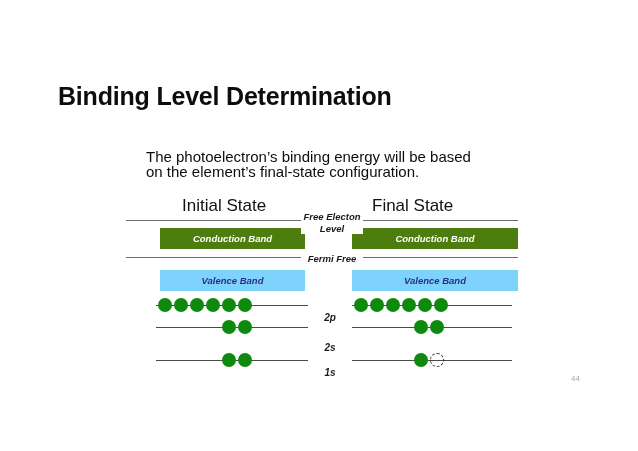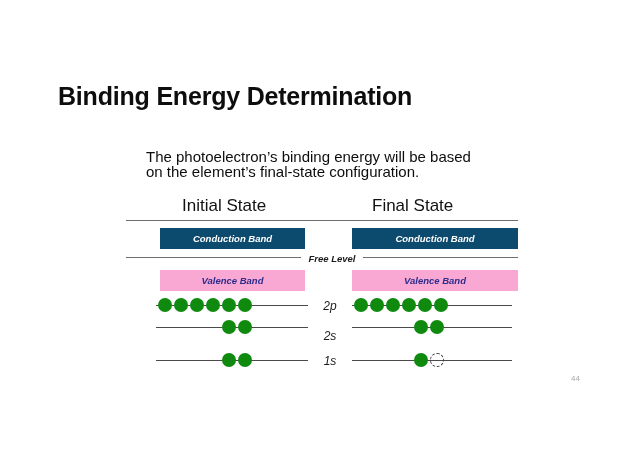--- a/index.html
+++ b/index.html
@@ -93,26 +93,26 @@
     display: flex;
     align-items: center;
     justify-content: center;
     font-size: 9.5px;
     font-style: italic;
     font-weight: bold;
     white-space: nowrap;
   }
   .band.conduction {
     top: 32px;
-    background: #0c4a6e;
+    background: #4d7c0f;
     color: #ffffff;
   }
   .band.valence {
     top: 74px;
-    background: #f9a8d4;
+    background: #7dd3fc;
     color: #2c2c8a;
   }
   .band.left  { left: 34px;  width: 145px; }
   .band.right { left: 226px; width: 166px; }
 
   
   .orbital-row {
     position: absolute;
     height: 18px;
   }
@@ -144,58 +144,60 @@
     background: transparent;
     border: 1.4px dashed #3a3a3a;
   }
 
   
   .orbital-label {
     position: absolute;
     left: 182px;
     width: 44px;
     text-align: center;
-    font-size: 12px;
+    font-size: 10px;
     font-style: italic;
-    font-weight: normal;
+    font-weight: bold;
     color: #1a1a1a;
     white-space: nowrap;
+    margin-top: 13px;
   }
   .orbital-label.l2p { top: 103px; }
   .orbital-label.l2s { top: 133px; }
   .orbital-label.l1s { top: 158px; }
 
   
   .page-number {
     position: absolute;
     left: 571px;
     top: 374px;
     font-size: 8px;
     color: #a8a8a8;
   }
 </style>
 </head>
 <body>
 
-<div class="slide-title">Binding Energy Determination</div>
+<div class="slide-title">Binding Level Determination</div>
 
 <div class="body-text">The photoelectron’s binding energy will be based on the element’s final-state configuration.</div>
 
 <div class="figure">
 
   <div class="col-heading initial">Initial State</div>
 
   <div class="col-heading final">Final State</div>
 
   <div class="level-rule free"></div>
 
   <div class="level-rule fermi"></div>
 
-
-  <div class="center-label fermi">Free Level</div>
+  <div class="center-label free-electron">Free Electon Level</div>
+
+  <div class="center-label fermi">Fermi Free</div>
 
   <div class="band conduction left">Conduction Band</div>
 
   <div class="band conduction right">Conduction Band</div>
 
   <div class="band valence left">Valence Band</div>
 
   <div class="band valence right">Valence Band</div>
 
   <div class="orbital-row left r2p">

